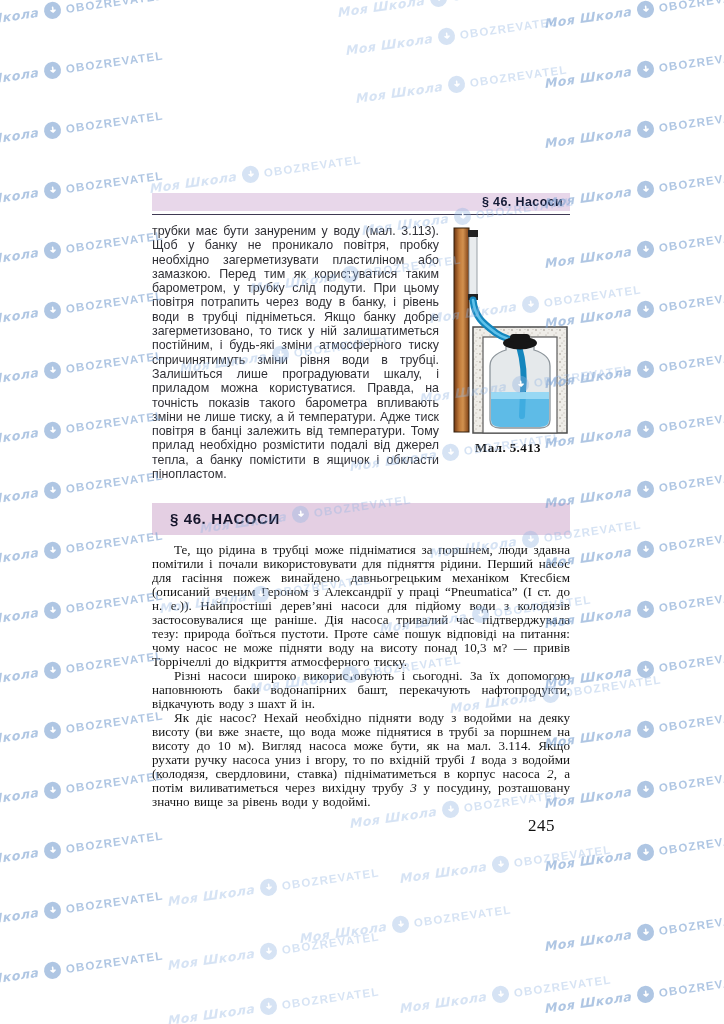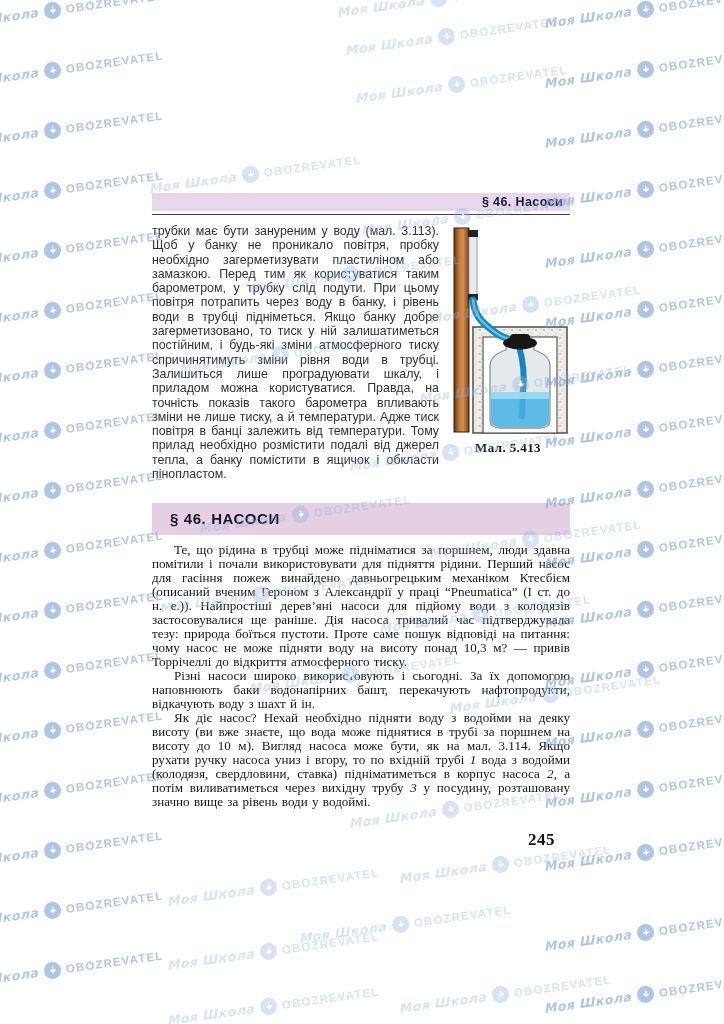--- a/index.html
+++ b/index.html
@@ -35,22 +35,22 @@
     margin-top:22px;background:#e4cfe3;height:32px;line-height:32px;
     padding-left:18px;box-sizing:border-box;
     font-family:"Liberation Sans", sans-serif;font-weight:bold;font-size:15px;
     color:#15152b;letter-spacing:.6px;
   }
   
   .bodytext{margin-top:8px;font-size:13.1px;line-height:14px;color:#151515;}
   .bodytext p{margin:0;text-align:justify;text-indent:22px;word-spacing:1px;}
   .bodytext i{font-style:italic;}
   .page-number{
-    margin-top:21px;text-align:right;padding-right:15px;
-    font-weight:bold;font-size:17px;color:#111;letter-spacing:.5px;
+    margin-top:7px;text-align:right;padding-right:15px;
+    font-weight:normal;font-size:17px;color:#111;letter-spacing:.5px;
   }
   
   .wm-layer{position:absolute;inset:0;z-index:2;pointer-events:none;}
   .wm{
     position:absolute;display:inline-flex;align-items:center;gap:5px;
     transform:rotate(-8deg);transform-origin:left center;white-space:nowrap;
   }
   .wm.tone-d{color:rgba(122,160,208,.60);}
   .wm.tone-l{color:rgba(148,182,226,.38);}
   .wm-script{

